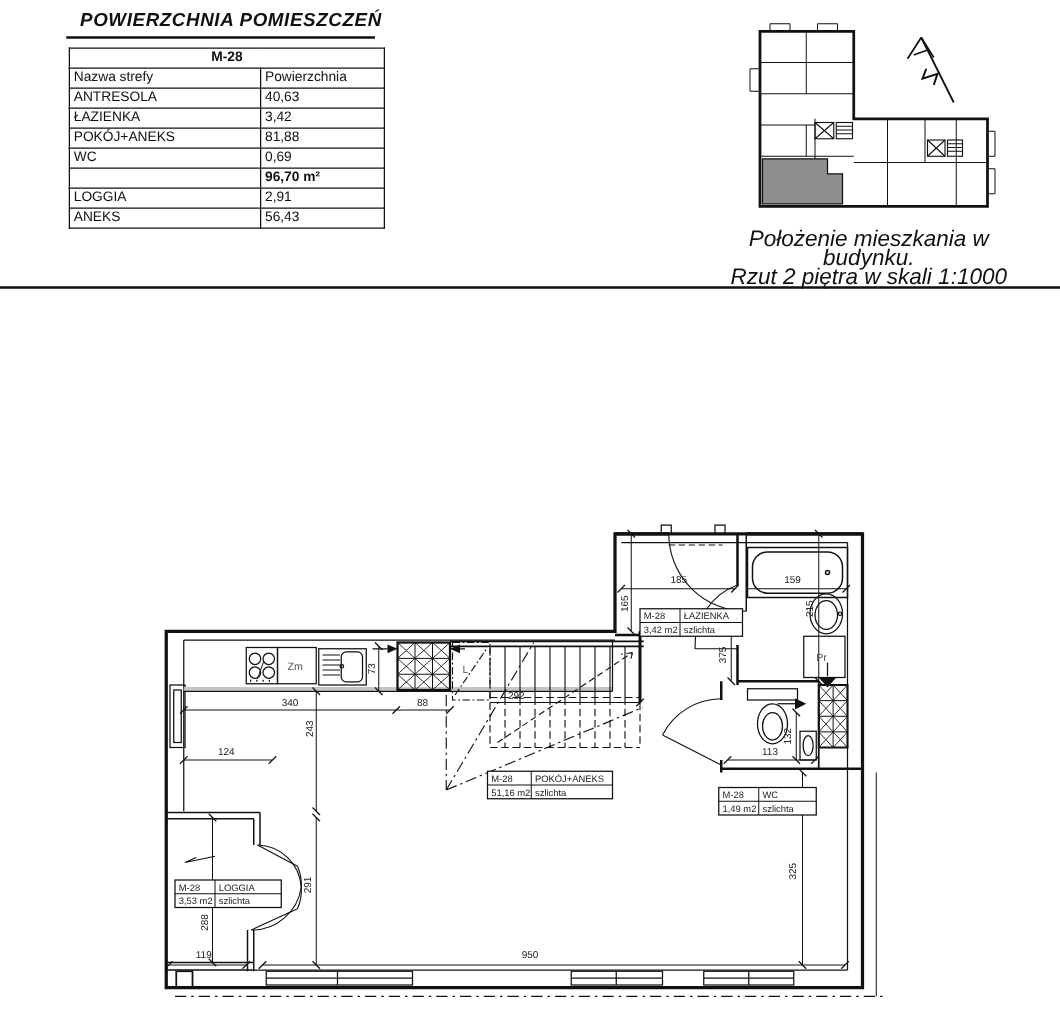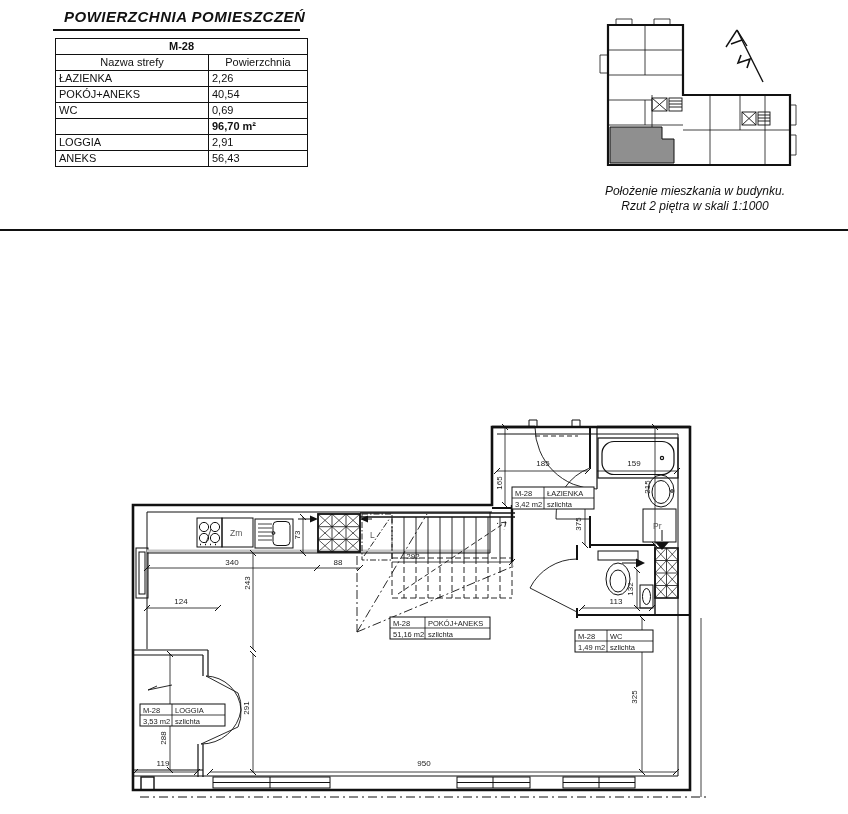--- a/index.html
+++ b/index.html
@@ -7,27 +7,27 @@
         font-family:"Liberation Sans",sans-serif;color:#111;padding-left:22px;}
   
   #title{position:absolute;left:64px;top:8px;width:260px;font-size:15px;font-weight:bold;
          font-style:italic;letter-spacing:.5px;white-space:nowrap;}
   #title-rule{position:absolute;left:53px;top:29px;width:247px;height:0;border-top:2px solid #111;}
   
   #area-table{position:absolute;left:55px;top:38px;border-collapse:collapse;
               font-size:11px;line-height:13px;}
   #area-table td{border:1px solid #111;padding:1px 3px;height:13px;}
   #area-table .unit-cell{text-align:center;font-weight:bold;}
-  #area-table .hdr{text-align:center;}
+  #area-table .hdr{}
   #area-table .c1{width:146px;}
   #area-table .c2{width:92px;}
   #area-table .total{font-weight:bold;margin-top:11px;}
   
   #caption{position:absolute;left:570px;top:184px;width:250px;text-align:center;
-           font-style:italic;font-size:12px;line-height:15px;}
+           font-style:italic;font-size:18px;line-height:15px;}
   
   #separator{position:absolute;left:0;top:229px;width:848px;height:0;border-top:2px solid #111;}
   svg{position:absolute;left:0;top:0;}
   .dimtxt{font-size:8px;fill:#222;}
   .lbltxt{font-size:7.5px;fill:#222;}
   .apptxt{font-size:8.5px;fill:#555;}
 </style>
 </head>
 <body>
 
@@ -39,26 +39,30 @@
   <table id="area-table">
     <tbody>
         <tr>
       <td class="unit-cell" colspan="2">M-28</td>
     </tr>
     <tr>
       <td class="hdr c1">Nazwa strefy</td>
       <td class="hdr c2">Powierzchnia</td>
     </tr>
     <tr>
+      <td>ANTRESOLA</td>
+      <td>40,63</td>
+    </tr>
+    <tr>
       <td>ŁAZIENKA</td>
-      <td>2,26</td>
+      <td>3,42</td>
     </tr>
     <tr>
       <td>POKÓJ+ANEKS</td>
-      <td>40,54</td>
+      <td>81,88</td>
     </tr>
     <tr>
       <td>WC</td>
       <td>0,69</td>
     </tr>
     <tr>
       <td></td>
       <td class="total">96,70 m²</td>
     </tr>
     <tr>

